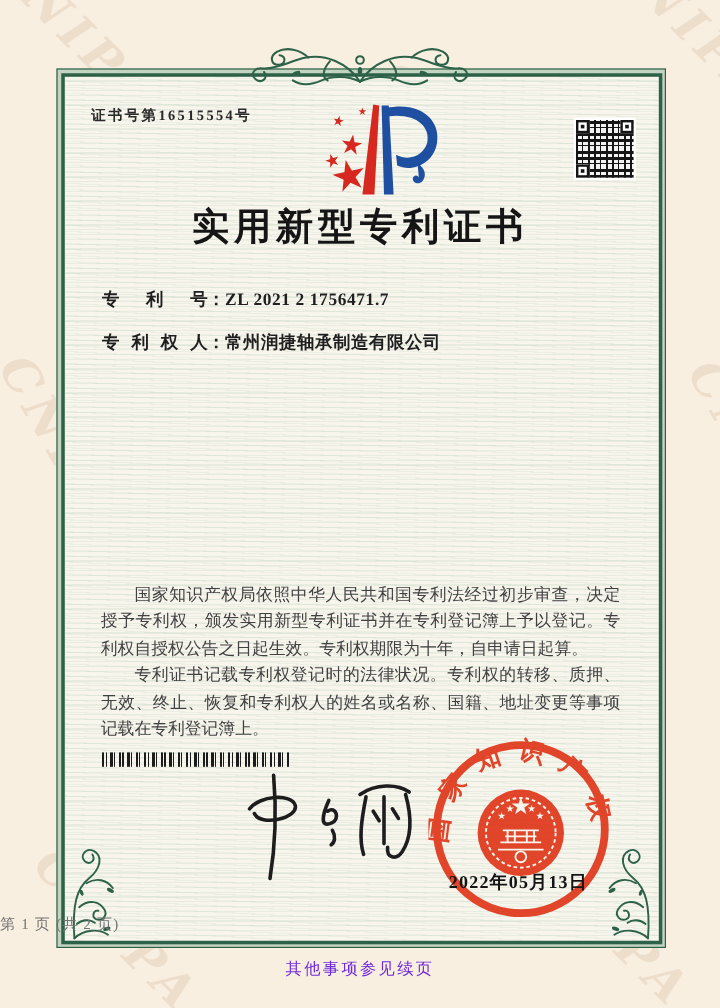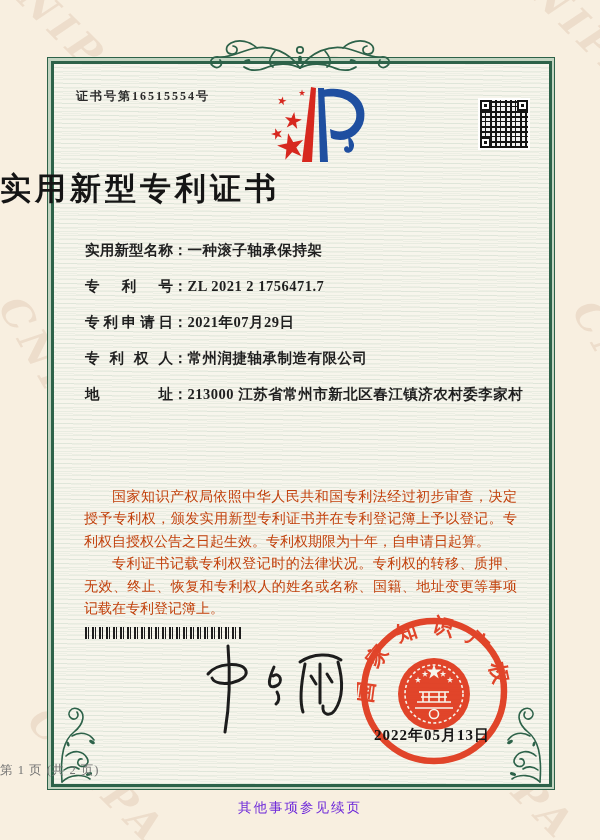--- a/index.html
+++ b/index.html
@@ -47,36 +47,36 @@
     position:relative; width:100%; height:100%;
     background-image:
       repeating-linear-gradient(90deg, #151515 0 2px, rgba(0,0,0,0) 2px 5px, #151515 5px 6px, rgba(0,0,0,0) 6px 10px, #151515 10px 12px, rgba(0,0,0,0) 12px 15px),
       repeating-linear-gradient(0deg, #151515 0 2px, #f2f2f2 2px 5px, #151515 5px 7px, #f2f2f2 7px 11px, #151515 11px 12px, #f2f2f2 12px 15px);
   }
   .qf{position:absolute; width:11px; height:11px; border:2px solid #151515; background:#fff; box-sizing:border-box;}
   .qf::after{content:""; position:absolute; left:2px; top:2px; width:3px; height:3px; background:#151515;}
   .qf.tl{left:0;top:0;} .qf.tr{right:0;top:0;} .qf.bl{left:0;bottom:0;}
 
   .title{
-    position:absolute; left:0; top:168px; width:100%; z-index:4;
+    position:absolute; left:0; top:168px; width:100%; text-align:center; z-index:4;
     font-size:31px; font-weight:700; letter-spacing:4px; color:#151515;
   }
   .fields{position:absolute; left:85px; top:232px; width:440px; z-index:4;}
   .frow{height:36px; line-height:36px; font-size:14.5px; font-weight:600; white-space:nowrap; position:relative;}
   .flabel{
     display:inline-block; width:88px; vertical-align:top;
     text-align:justify; text-align-last:justify; -moz-text-align-last:justify;
   }
   .colon{display:inline-block;}
   .fvalue{letter-spacing:0.5px;}
   .grant-pub{position:absolute; left:215px; top:0;}
 
   .body-text{
     position:absolute; left:84px; top:486px; width:433px; z-index:4;
-    font-size:14px; line-height:22.4px; text-align:justify; color:#c2410c;
+    font-size:14px; line-height:22.4px; text-align:justify; color:#404040;
   }
   .body-text p{margin:0; text-indent:2em;}
 
   .barcode{
     position:absolute; left:85px; top:627px; width:156px; height:12px; z-index:4;
     background:repeating-linear-gradient(90deg,
       #1c1c1c 0 2px, rgba(0,0,0,0) 2px 3px,
       #1c1c1c 3px 4px, rgba(0,0,0,0) 4px 7px,
       #1c1c1c 7px 9px, rgba(0,0,0,0) 9px 10px,
       #1c1c1c 10px 11px, rgba(0,0,0,0) 11px 14px);
@@ -196,33 +196,24 @@
       <div class="qf tl"></div>
       <div class="qf tr"></div>
       <div class="qf bl"></div>
     </div>
   </div>
 
   <div class="title">实用新型专利证书</div>
 
   <div class="fields">
     <div class="frow">
-      <span class="flabel">实用新型名称</span><span class="colon">：</span><span class="fvalue">一种滚子轴承保持架</span>
-    </div>
-    <div class="frow">
       <span class="flabel">专利号</span><span class="colon">：</span><span class="fvalue">ZL 2021 2 1756471.7</span>
     </div>
     <div class="frow">
-      <span class="flabel">专利申请日</span><span class="colon">：</span><span class="fvalue">2021年07月29日</span>
-    </div>
-    <div class="frow">
       <span class="flabel">专利权人</span><span class="colon">：</span><span class="fvalue">常州润捷轴承制造有限公司</span>
-    </div>
-    <div class="frow">
-      <span class="flabel">地址</span><span class="colon">：</span><span class="fvalue">213000 江苏省常州市新北区春江镇济农村委李家村</span>
     </div>
   </div>
 
   <div class="body-text">
     <p>国家知识产权局依照中华人民共和国专利法经过初步审查，决定授予专利权，颁发实用新型专利证书并在专利登记簿上予以登记。专利权自授权公告之日起生效。专利权期限为十年，自申请日起算。</p>
     <p>专利证书记载专利权登记时的法律状况。专利权的转移、质押、无效、终止、恢复和专利权人的姓名或名称、国籍、地址变更等事项记载在专利登记簿上。</p>
   </div>
 
   <div class="barcode"></div>
 

